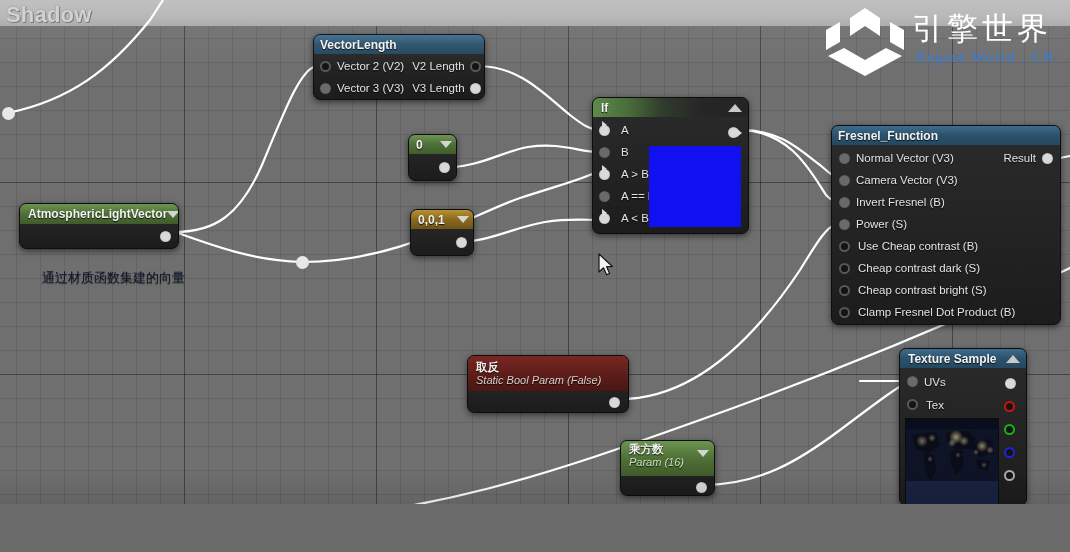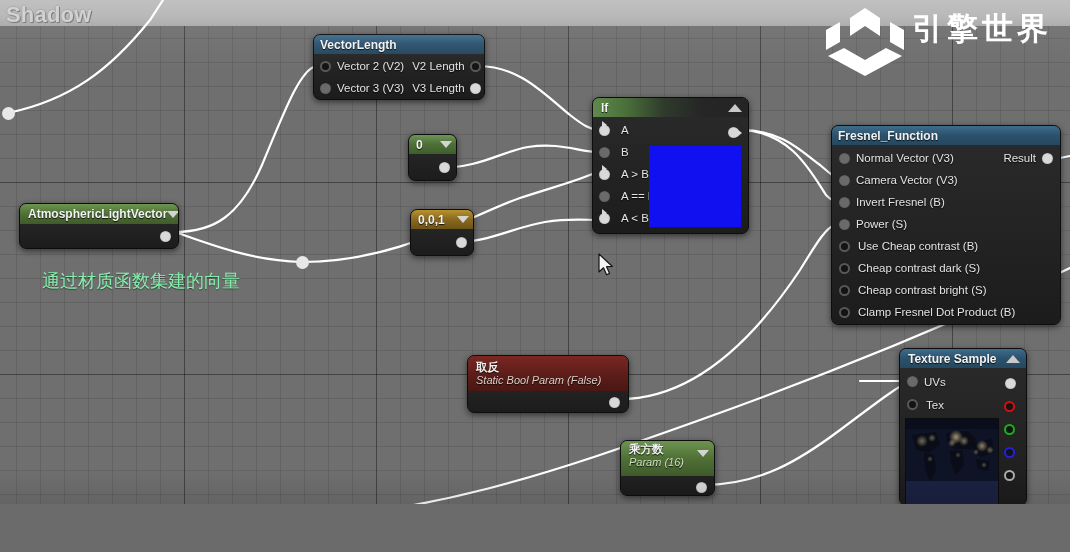--- a/index.html
+++ b/index.html
@@ -94,35 +94,35 @@
     width:0;height:0;border-left:6px solid transparent;border-right:6px solid transparent;
     border-top:7px solid #d4d4d4;
   }
   .caret-up{
     width:0;height:0;border-left:7px solid transparent;border-right:7px solid transparent;
     border-bottom:8px solid #c9c9c9;
   }
   .lbl{margin-left:6px;}
   
   .annot{
-    position:absolute;color:#86efac;font-size:18px;
+    position:absolute;color:#0f172a;font-size:13px;
     font-family:"DejaVu Sans","Liberation Sans",sans-serif;
     white-space:nowrap;text-shadow:0 1px 1px rgba(0,0,0,0.45);
   }
   #shadow-label{
     position:absolute;left:6px;top:2px;
     font-size:22px;font-weight:bold;color:#d2d2d2;
     text-shadow:1px 1px 0 #7c7c7c, 0 0 2px rgba(0,0,0,0.25);
     letter-spacing:0.2px;
   }
   
   #watermark{position:absolute;right:4px;top:2px;width:250px;height:76px;}
   #wm-cn{
     position:absolute;left:96px;top:6px;
-    font-size:31px;font-weight:bold;color:#ffffff;letter-spacing:4px;
+    font-size:31px;font-weight:normal;color:#ffffff;letter-spacing:4px;
     font-family:"DejaVu Sans","Liberation Sans",sans-serif;
   }
   #wm-en{
     position:absolute;left:100px;top:47px;
     font-size:15px;color:#2f7fe0;letter-spacing:1.4px;
     font-family:"Liberation Serif","DejaVu Serif",serif;
   }
   #cursor{position:absolute;left:597px;top:253px;}
   .thumb-wrap{
     position:absolute;border:1px solid #0c0c0c;background:#0b0f1f;overflow:hidden;
@@ -389,19 +389,20 @@
   <div class="annot" style="left:42px;top:269px;">通过材质函数集建的向量</div>
 
   <div id="watermark">
     <svg width="90" height="76" viewBox="0 0 90 76" style="position:absolute;left:4px;top:2px;">
       <path d="M45,4 L60,14 L60,32 L45,22 L30,32 L30,14 Z" fill="#ffffff"></path>
       <path d="M6,26 L20,18 L20,38 L6,46 Z" fill="#ffffff"></path>
       <path d="M84,26 L70,18 L70,38 L84,46 Z" fill="#ffffff"></path>
       <path d="M8,52 L24,44 L45,56 L66,44 L82,52 L45,72 Z" fill="#ffffff"></path>
     </svg>
     <div id="wm-cn">引擎世界</div>
+    <div id="wm-en">Engine World . CN</div>
   </div>
 
   <svg id="cursor" width="18" height="26" viewBox="0 0 18 26">
     <path d="M2,1 L2,19 L6.5,14.8 L9.6,21.8 L12.6,20.4 L9.6,13.7 L15.4,13.5 Z" fill="#f2f2f2" stroke="#151515" stroke-width="1.2" stroke-linejoin="round"></path>
   </svg>
 
 </div>
 
 </body></html>

